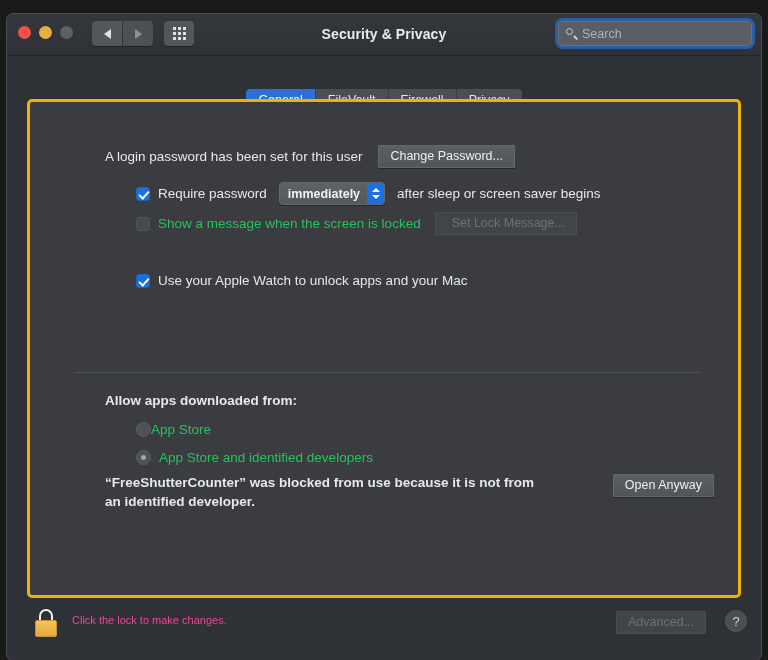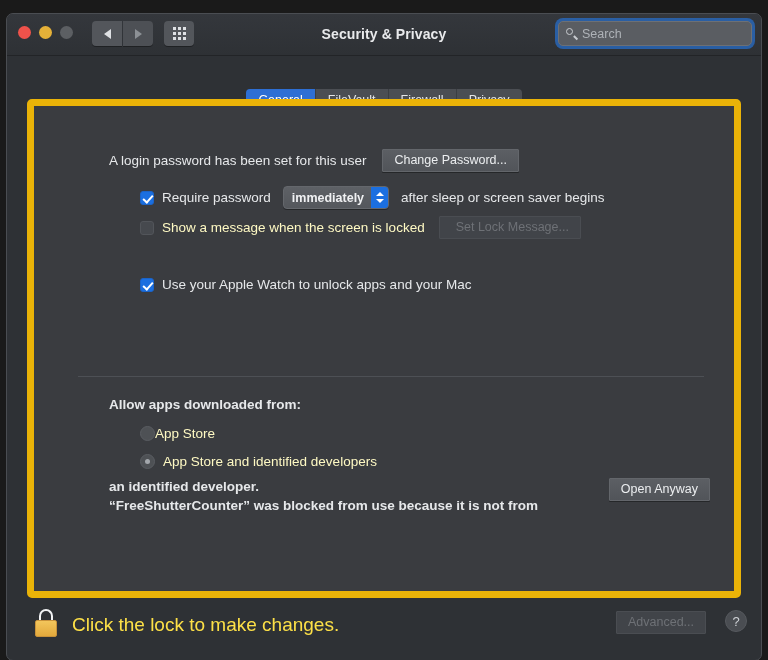--- a/index.html
+++ b/index.html
@@ -169,27 +169,27 @@
   }
 
   
   #panel {
     position: absolute;
     left: 20px;
     top: 85px;
     width: 714px;
     height: 499px;
     background: #3a3c40;
-    border: 7px solid #eab308;
+    border: 3px solid #eab308;
     border-radius: 5px;
     box-sizing: border-box;
   }
 
   .lbl { color: #e6e8ea; font-size: 13.5px; }
-  .lbl.dim { color: #fef9c3; }
+  .lbl.dim { color: #22c55e; }
 
   .row { position: absolute; display: flex; align-items: center; }
 
   
   .cbox {
     width: 14px; height: 14px;
     border-radius: 3px;
     background: #1b6fe0;
     border: 1px solid #1a63c8;
     box-sizing: border-box;
@@ -324,22 +324,22 @@
     width: 22px; height: 17px;
     background: linear-gradient(#f3c65c, #e3a93c);
     border: 1px solid #c9923a;
     border-radius: 2px;
     box-sizing: border-box;
   }
   #footText {
     position: absolute;
     left: 65px;
     top: 16px;
-    color: #fde047;
-    font-size: 19px;
+    color: #ec4899;
+    font-size: 11px;
   }
   #advBtn {
     position: absolute;
     right: 55px;
     top: 13px;
   }
   #helpBtn {
     position: absolute;
     right: 14px;
     top: 12px;
@@ -443,22 +443,22 @@
       <span class="radio"></span>
       <span class="lbl dim" style="">App Store</span>
     </div>
 
     <div class="row" style="left:106px; top:348px;">
       <span class="radio sel"></span>
       <span class="lbl dim" style="margin-left:8px;">App Store and identified developers</span>
     </div>
 
     <div class="row" style="left:75px; top:371px; flex-direction:column; align-items:flex-start;">
+      <span class="lbl" style="font-weight:bold; line-height:19px;">“FreeShutterCounter” was blocked from use because it is not from</span>
       <span class="lbl" style="font-weight:bold; line-height:19px;">an identified developer.</span>
-      <span class="lbl" style="font-weight:bold; line-height:19px;">“FreeShutterCounter” was blocked from use because it is not from</span>
     </div>
 
     <button class="btn" style="position:absolute; right:24px; top:372px;margin-left:40px;">Open Anyway</button>
   </div>
 
   <div id="footer">
     <div id="lock">
       <span class="shackle"></span>
       <span class="body"></span>
     </div>

